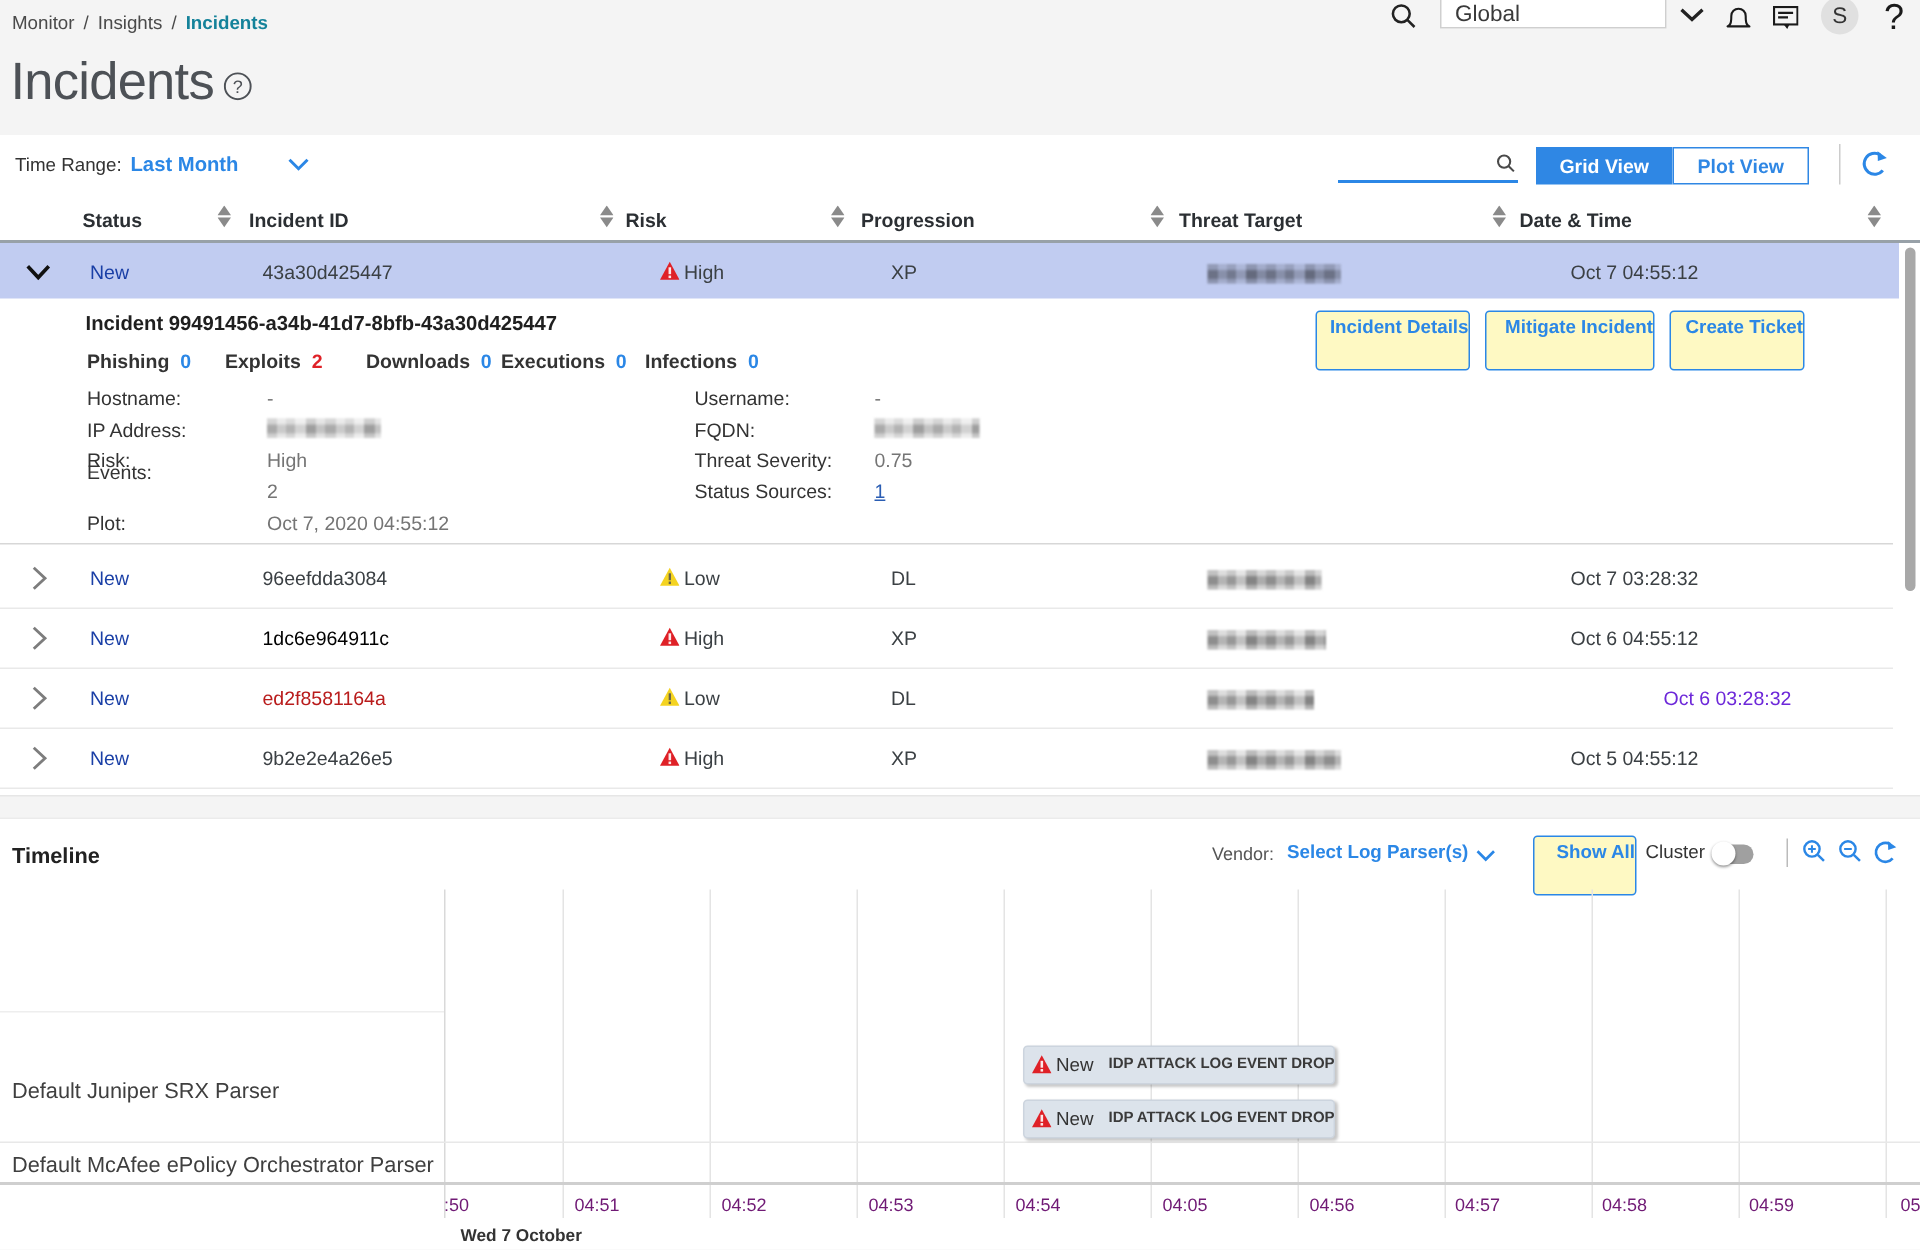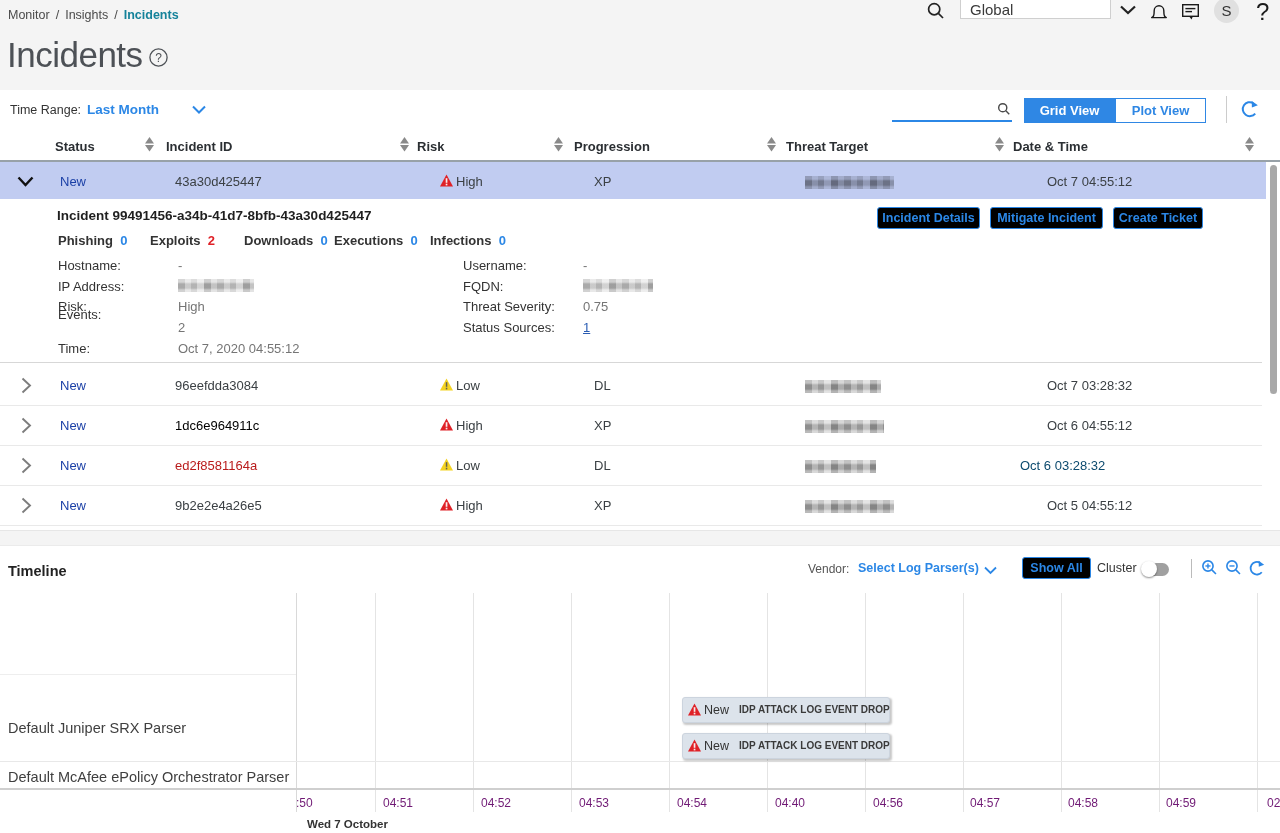--- a/index.html
+++ b/index.html
@@ -1,20 +1,20 @@
 <!DOCTYPE html>
 <html><head><meta charset="utf-8"><style>
 *{margin:0;padding:0;box-sizing:border-box}
 html,body{width:1280px;height:833px}
 body{font-family:"Liberation Sans",sans-serif;background:#f4f4f4;position:relative;overflow:hidden;font-size:13px;color:#333}
 .abs{position:absolute}
 .b{font-weight:bold}
 .blue{color:#2b87e6}
 .navy{color:#1a3fa6}
-.btn{position:absolute;height:22px;border:1px solid #2b87e6;border-radius:3px;color:#2b87e6;font-weight:bold;font-size:12.5px;text-align:center;line-height:20px;background:#000000}
+.btn{position:absolute;height:40px;border:1px solid #2b87e6;border-radius:3px;color:#2b87e6;font-weight:bold;font-size:12.5px;text-align:right;line-height:20px;background:#fef9c3}
 .hdr{font-weight:bold;font-size:13px;color:#2b2f33}
 .sort{width:9px;height:15px}
 .lbl{color:#333}
 .val{color:#757575}
 .mos{position:absolute;height:13px;filter:blur(0.6px);background:linear-gradient(180deg, rgba(255,255,255,0.45) 0 3px, rgba(90,90,90,0.12) 5px 9px, rgba(255,255,255,0.38) 11px 13px),repeating-linear-gradient(90deg,#b5b5b5 0 7px,#dadada 7px 13px,#c0c0c0 13px 19px,#e3e3e3 19px 26px,#a8a8a8 26px 33px,#d2d2d2 33px 39px)}
 .mosd{position:absolute;height:13px;filter:blur(0.6px);mix-blend-mode:multiply;background:linear-gradient(180deg, rgba(255,255,255,0.4) 0 3px, rgba(70,70,70,0.14) 5px 9px, rgba(255,255,255,0.32) 11px 13px),repeating-linear-gradient(90deg,#9a9a9a 0 7px,#c6c6c6 7px 13px,#a5a5a5 13px 19px,#d4d4d4 19px 26px,#8f8f8f 26px 33px,#bdbdbd 33px 39px)}
 .tick{position:absolute;font-size:12px;color:#701a75;top:796px}
 .gline{position:absolute;top:593px;width:1px;height:219px;background:#e4e4e4}
 svg{display:block}
 </style></head>
@@ -149,21 +149,21 @@
 <div class="abs b" style="left:430px;top:233px;color:#333">Infections&nbsp;&nbsp;<span class="blue">0</span></div>
 
 <div class="abs lbl" style="left:58px;top:258px">Hostname:</div>
 <div class="abs val" style="left:178px;top:258px">-</div>
 <div class="abs lbl" style="left:58px;top:279px">IP Address:</div>
 <div class="mos" style="left:178px;top:279px;width:76px"></div>
 <div class="abs lbl" style="left:58px;top:299px">Risk:</div>
 <div class="abs val" style="left:178px;top:299px">High</div>
 <div class="abs lbl" style="left:58px;top:307px">Events:</div>
 <div class="abs val" style="left:178px;top:320px">2</div>
-<div class="abs lbl" style="left:58px;top:341px">Time:</div>
+<div class="abs lbl" style="left:58px;top:341px">Plot:</div>
 <div class="abs val" style="left:178px;top:341px">Oct 7, 2020 04:55:12</div>
 <div class="abs lbl" style="left:463px;top:258px">Username:</div>
 <div class="abs val" style="left:583px;top:258px">-</div>
 <div class="abs lbl" style="left:463px;top:279px">FQDN:</div>
 <div class="mos" style="left:583px;top:279px;width:70px"></div>
 <div class="abs lbl" style="left:463px;top:299px">Threat Severity:</div>
 <div class="abs val" style="left:583px;top:299px">0.75</div>
 <div class="abs lbl" style="left:463px;top:320px">Status Sources:</div>
 <div class="abs" style="left:583px;top:320px;color:#2a5db3;text-decoration:underline">1</div>
 
@@ -204,21 +204,21 @@
     <polyline points="1.5,1.5 9,8.5 1.5,15.5" fill="none" stroke="#7d7d7d" stroke-width="1.9"></polyline>
   </svg>
 <div class="abs navy" style="left:60px;top:458px">New</div>
 <div class="abs" style="left:175px;top:458px;color:#b91c1c">ed2f8581164a</div>
 <svg class="abs" style="left:440px;top:458px" width="13" height="13">
     <use href="#yeltri"></use>
   </svg>
 <div class="abs" style="left:456px;top:458px;color:#3b4044">Low</div>
 <div class="abs" style="left:594px;top:458px;color:#3b4044">DL</div>
 <div class="mosd" style="left:805px;top:460px;width:71px"></div>
-<div class="abs" style="left:1020px;top:458px;color:#0c4a6e">Oct 6 03:28:32</div>
+<div class="abs" style="left:1109px;top:458px;color:#6d28d9">Oct 6 03:28:32</div>
 
 <svg class="abs" style="left:21px;top:497px" width="11" height="17" viewBox="0 0 11 17">
     <polyline points="1.5,1.5 9,8.5 1.5,15.5" fill="none" stroke="#7d7d7d" stroke-width="1.9"></polyline>
   </svg>
 <div class="abs navy" style="left:60px;top:498px">New</div>
 <div class="abs" style="left:175px;top:498px;color:#3b4044">9b2e2e4a26e5</div>
 <svg class="abs" style="left:440px;top:498px" width="13" height="13">
     <use href="#redtri"></use>
   </svg>
 <div class="abs" style="left:456px;top:498px;color:#3b4044">High</div>
@@ -288,19 +288,19 @@
     <use href="#redtri"></use>
   </svg>
 <div class="abs" style="left:704px;top:739px;font-size:12.5px;color:#333">New</div>
 <div class="abs b" style="left:739px;top:740px;font-size:10px;color:#3a3a3a">IDP ATTACK LOG EVENT DROP</div>
 
 <div class="tick" style="left:296px">:50</div>
 <div class="tick" style="left:383px">04:51</div>
 <div class="tick" style="left:481px">04:52</div>
 <div class="tick" style="left:579px">04:53</div>
 <div class="tick" style="left:677px">04:54</div>
-<div class="tick" style="left:775px">04:40</div>
+<div class="tick" style="left:775px">04:05</div>
 <div class="tick" style="left:873px">04:56</div>
 <div class="tick" style="left:970px">04:57</div>
 <div class="tick" style="left:1068px">04:58</div>
 <div class="tick" style="left:1166px">04:59</div>
-<div class="tick" style="left:1267px">02</div>
+<div class="tick" style="left:1267px">05</div>
 <div class="abs b" style="left:307px;top:818px;font-size:11.5px;color:#333">Wed 7 October</div>
 
 </body></html>

